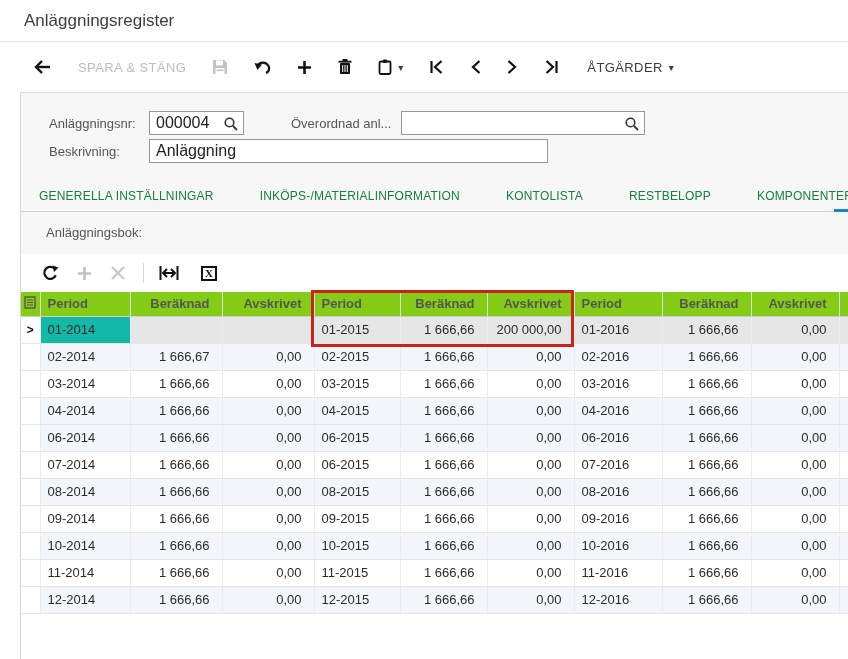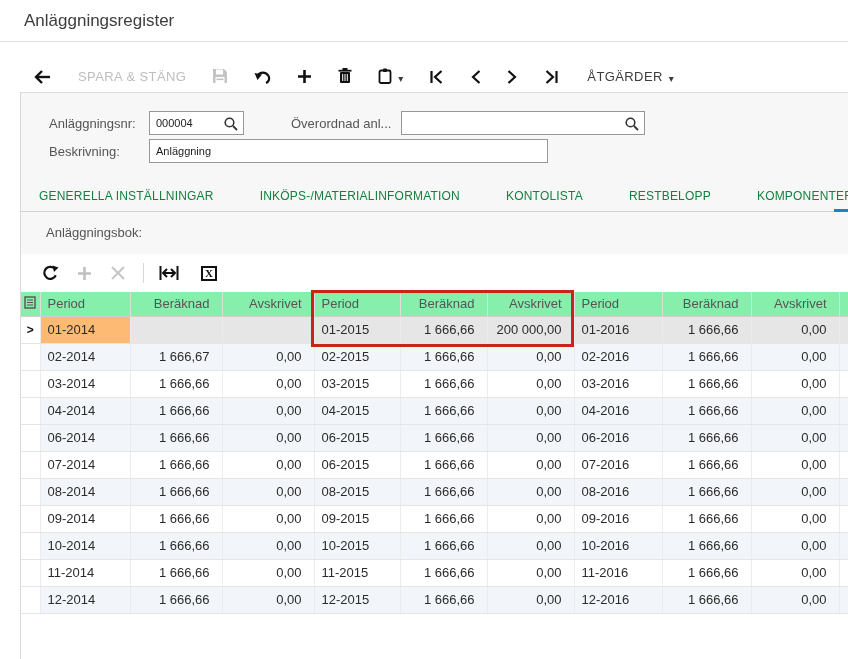--- a/index.html
+++ b/index.html
@@ -8,37 +8,37 @@
   body { position:relative; }
 
   
   .title-bar { position:absolute; top:0; left:0; width:848px; height:42px; background:#fff;
                border-bottom:1px solid #e3e3e3; }
   .page-title { position:absolute; left:24px; top:11px; font-size:17px; color:#3d3d3d; }
 
   
   .main-toolbar { position:absolute; top:42px; left:0; width:848px; height:50px; background:#fff;
                   display:flex; align-items:center; padding-left:34px; }
-  .tb-item { display:flex; align-items:flex-end; justify-content:center; height:34px; cursor:pointer; }
+  .tb-item { display:flex; align-items:center; justify-content:center; height:34px; cursor:pointer; }
   .tb-gap   { margin-right:26px; }
   .tb-text  { font-size:13px; letter-spacing:.4px; white-space:nowrap; }
   .disabled-text { color:#bdbdbd; }
   .dark-text { color:#3c3c3c; }
   .caret { font-size:10px; color:#3c3c3c; margin-left:6px; }
   .icon-svg { display:block; }
 
   
   .panel { position:absolute; top:92px; left:20px; width:828px; height:567px;
            border-left:1px solid #d9d9d9; border-top:1px solid #dcdcdc; background:#fff; }
 
   .form-band { position:absolute; top:0; left:0; width:828px; height:88px; background:#f7f7f8; }
   .fld-label { position:absolute; font-size:13px; color:#555; white-space:nowrap; }
   .fld-box { position:absolute; height:24px; background:#fff; border:1px solid #979797; }
   .fld-box input { position:absolute; left:6px; top:0; right:24px; height:22px; border:none; outline:none;
-                   font-family:"Liberation Sans",sans-serif; font-size:11px; color:#222; background:transparent; }
+                   font-family:"Liberation Sans",sans-serif; font-size:16px; color:#222; background:transparent; }
   .fld-box.noicon input { right:4px; }
   .mag { position:absolute; right:4px; top:4px; cursor:pointer; }
 
   
   .tab-band { position:absolute; top:88px; left:0; width:828px; height:31px; background:#f7f7f8;
               border-bottom:1px solid #d2d2d2; display:flex; align-items:center; padding-left:18px; gap:46px; }
   .tab { font-size:12px; color:#15803d; letter-spacing:.2px; white-space:nowrap; cursor:pointer; }
   .active-underline { position:absolute; right:0; bottom:-2px; width:15px; height:4px; background:#1d82c4; }
 
   
@@ -48,29 +48,29 @@
   .grid-toolbar { position:absolute; top:161px; left:0; width:828px; height:38px; background:#fff;
                   display:flex; align-items:center; padding-left:12px; }
   .gt-item { width:34px; height:26px; display:flex; align-items:center; justify-content:center; cursor:pointer; }
   .gt-sep { width:1px; height:20px; background:#d8d8d8; margin:0 8px; }
   .excel-box { width:16px; height:15px; border:2px solid #111; display:flex; align-items:center; justify-content:center;
                font-family:"Liberation Serif",serif; font-weight:bold; font-size:11px; color:#111; line-height:1; }
 
   
   table.grid { position:absolute; top:199px; left:0; width:828px; border-collapse:collapse; table-layout:fixed; }
   table.grid th, table.grid td { overflow:hidden; white-space:nowrap; font-size:13px; }
-  table.grid th { height:24px; font-weight:normal; color:#555; background:#86efac;
+  table.grid th { height:24px; font-weight:bold; color:#555; background:#84cc16;
                   border-bottom:1px solid #cfcfcf; border-right:1px solid #dedede; }
   table.grid td { height:27px; color:#2b2b2b; border-bottom:1px solid #e5e5e5; border-right:1px solid #ececec; }
   th.c-p, td.c-p { text-align:left; padding-left:7px; }
   th.c-num, td.c-num { text-align:right; padding-right:12px; }
   th.c-ind, td.c-ind { background:#fff; border-right:1px solid #d5d5d5; text-align:center; padding:0; }
   tr.alt td { background:#f2f6fa; }
   tr.sel td { background:#e6e6e6; }
-  tr.sel td.active { background:#fdba74; }
+  tr.sel td.active { background:#14b8a6; }
   tr.sel td.c-ind, tr.alt td.c-ind { background:#fff; }
   .row-ptr { font-weight:bold; font-size:12px; color:#111; }
 
   
   .highlight-box { position:absolute; left:311px; top:290px; width:263px; height:57px;
                    border:3px solid #c9241c; pointer-events:none; }
 </style>
 </head>
 <body>
 

